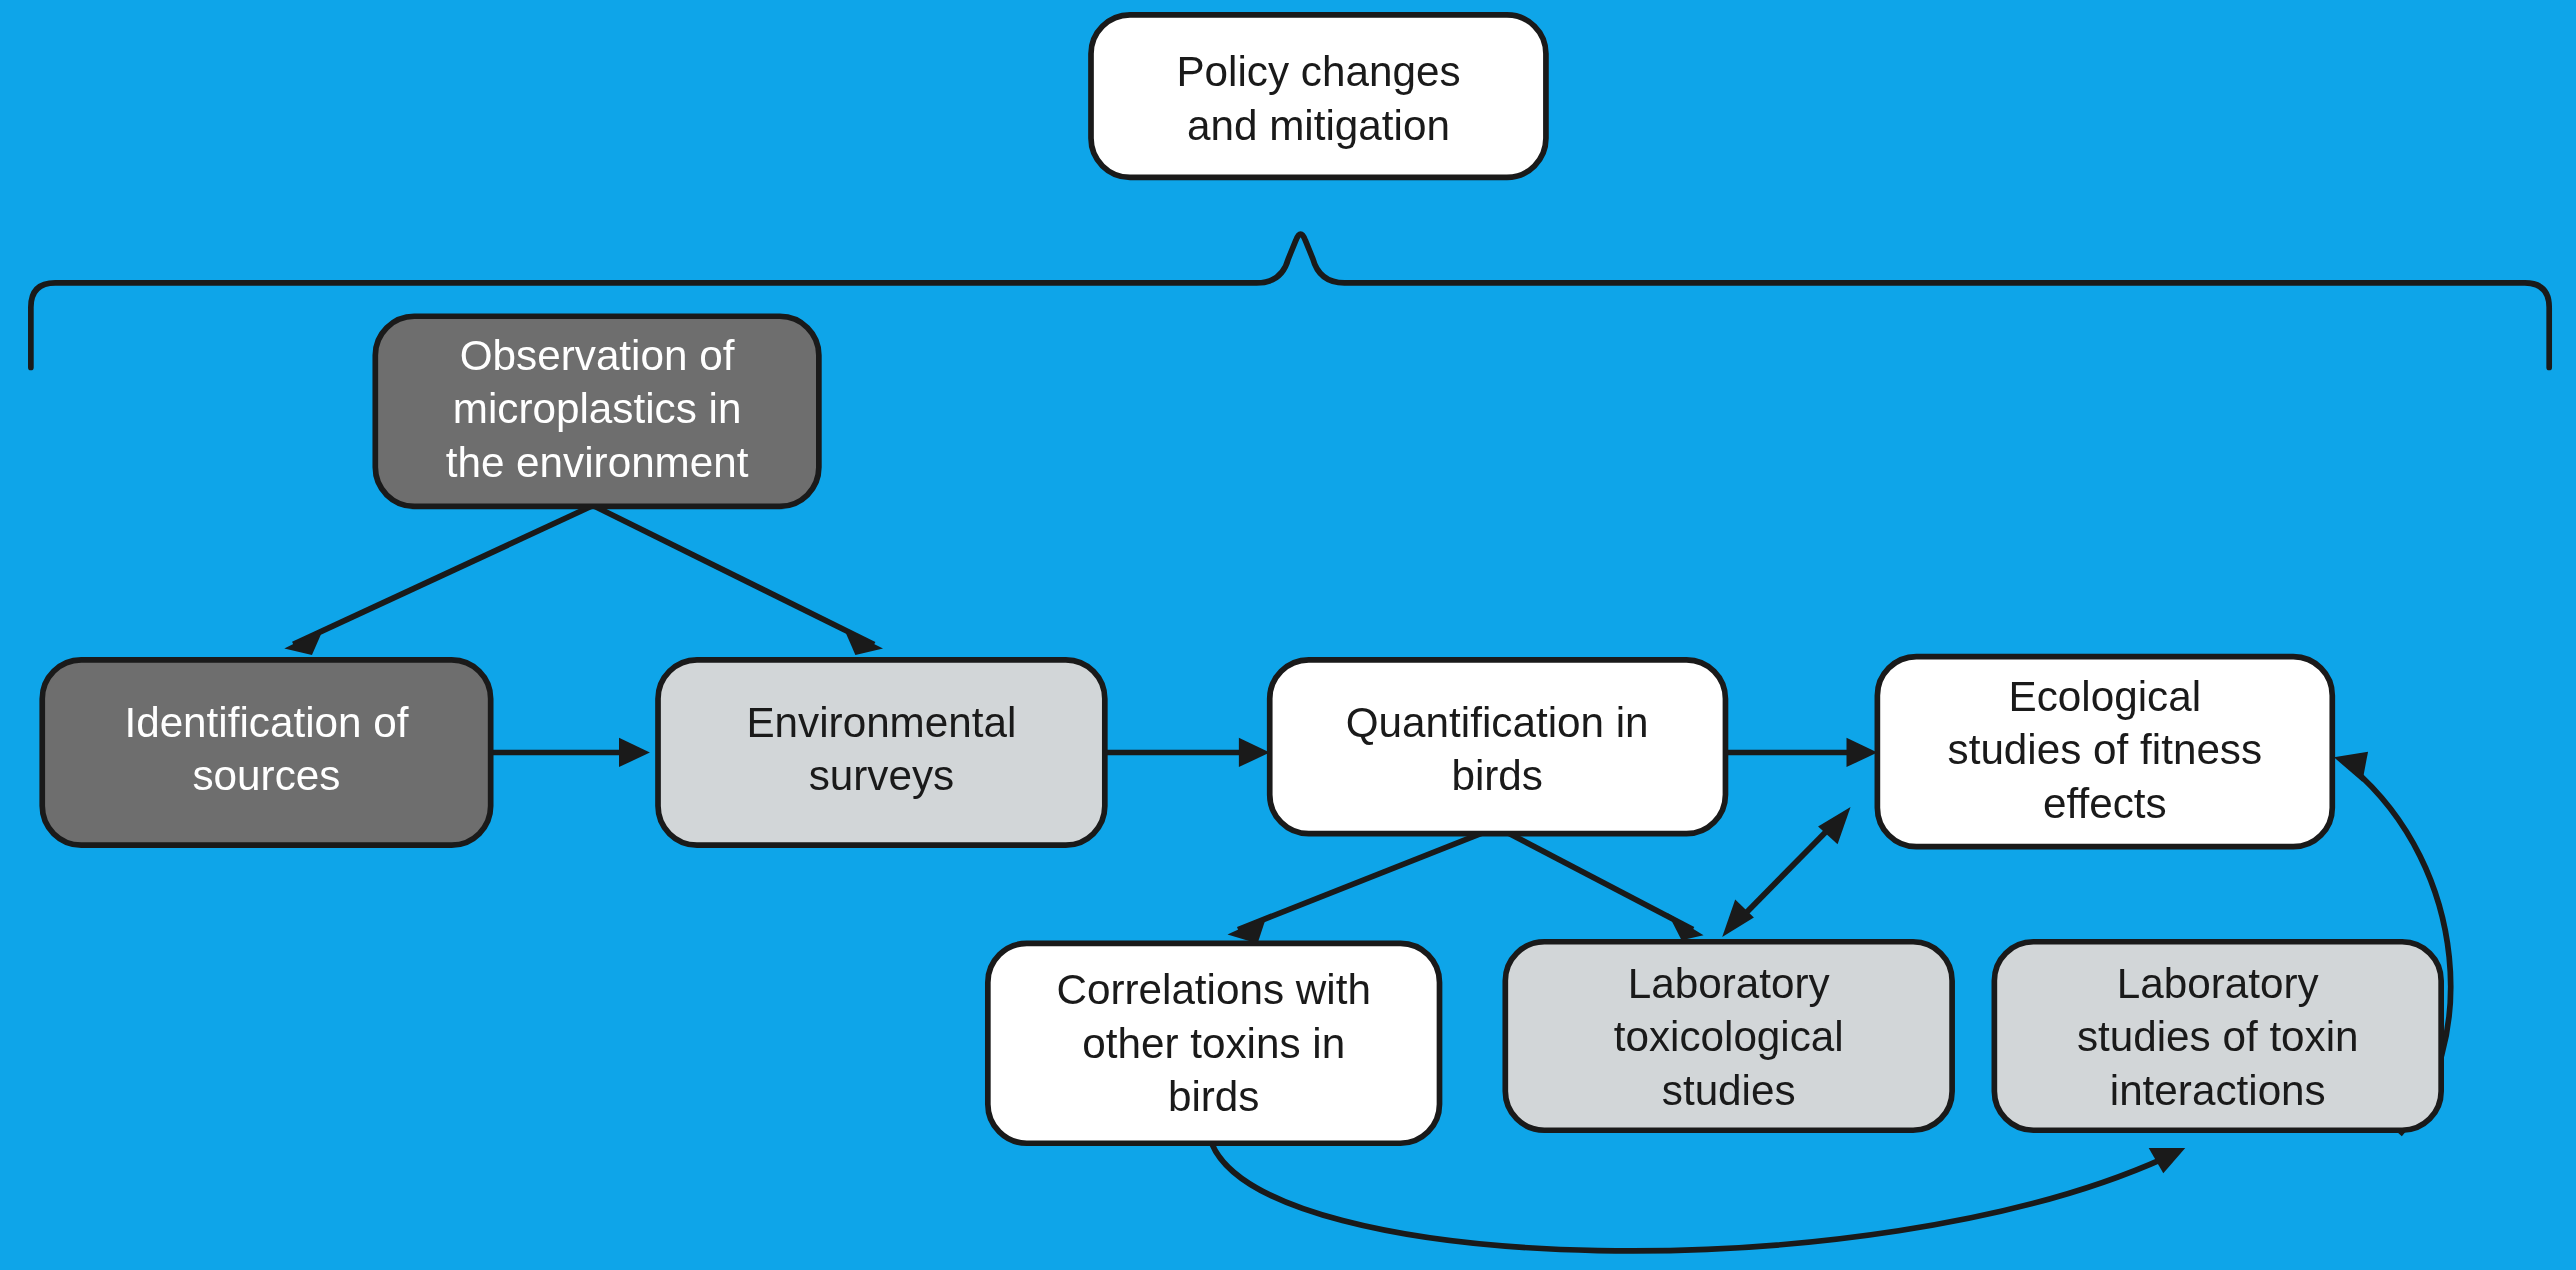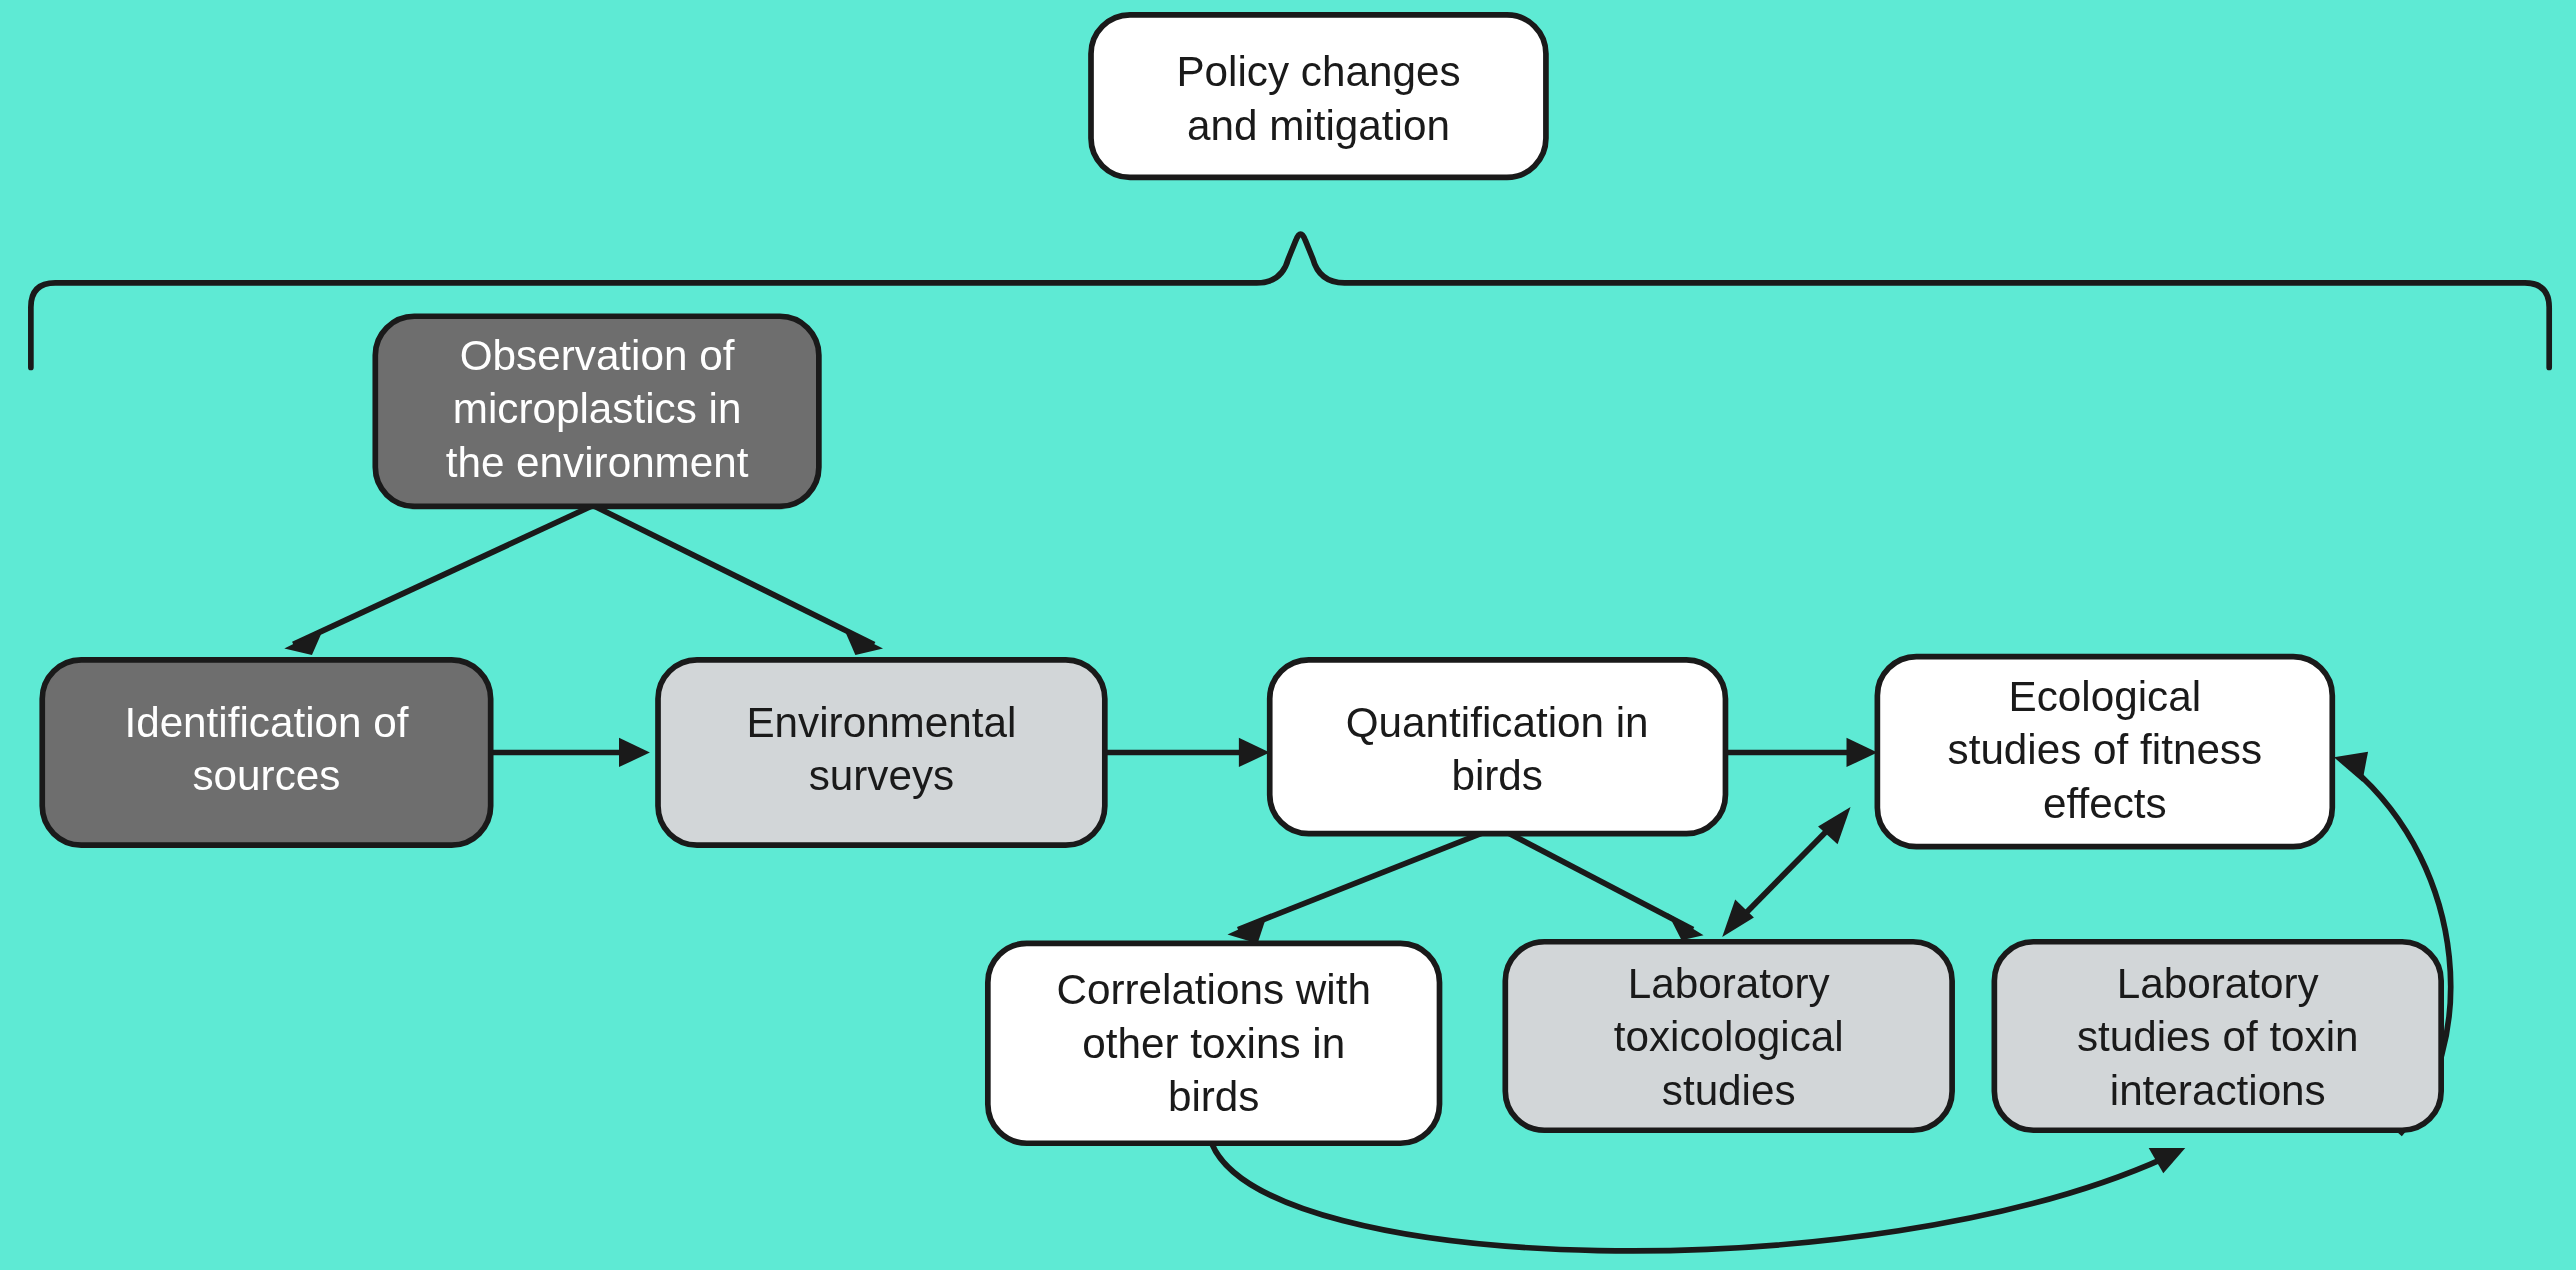--- a/index.html
+++ b/index.html
@@ -4,21 +4,21 @@
 <style>
   html, body {
     margin: 0;
     padding: 0;
     background: #ffffff;
   }
   #canvas-wrap {
     position: relative;
     width: 2576px;
     height: 1271px;
-    background: #5eead4;
+    background: #0ea5e9;
     overflow: hidden;
   }
   svg#flow {
     display: block;
     width: 2576px;
     height: 1271px;
   }
   .node-rect {
     stroke: #1a1a1a;
     stroke-width: 7;

